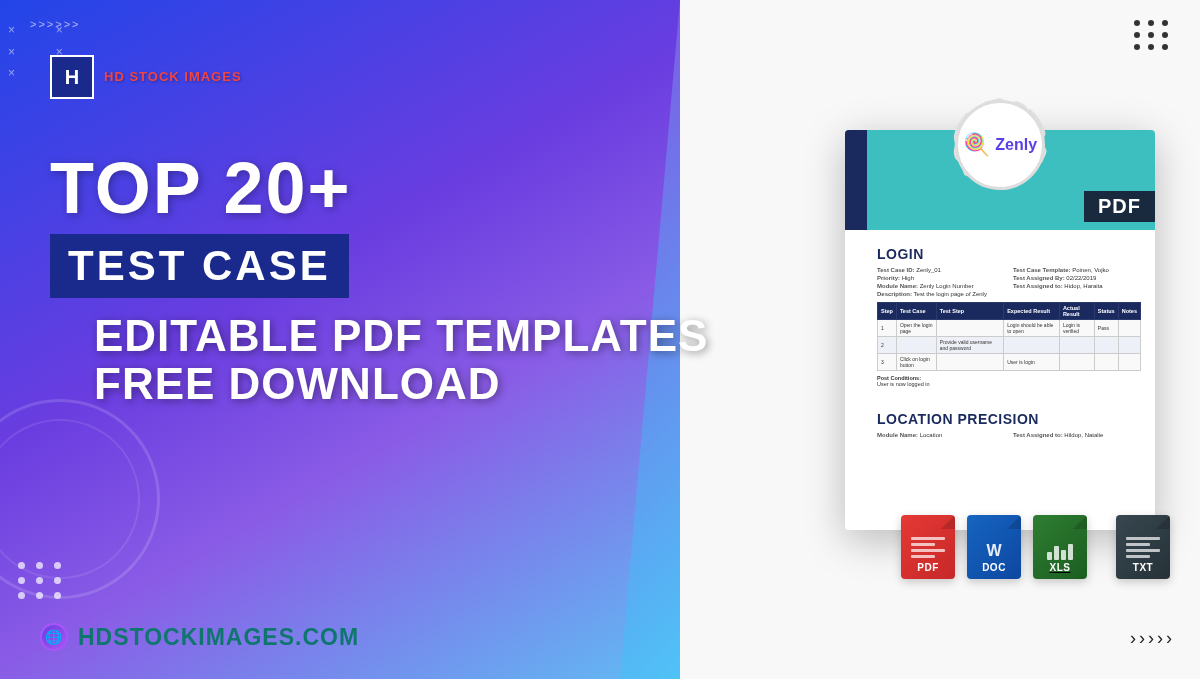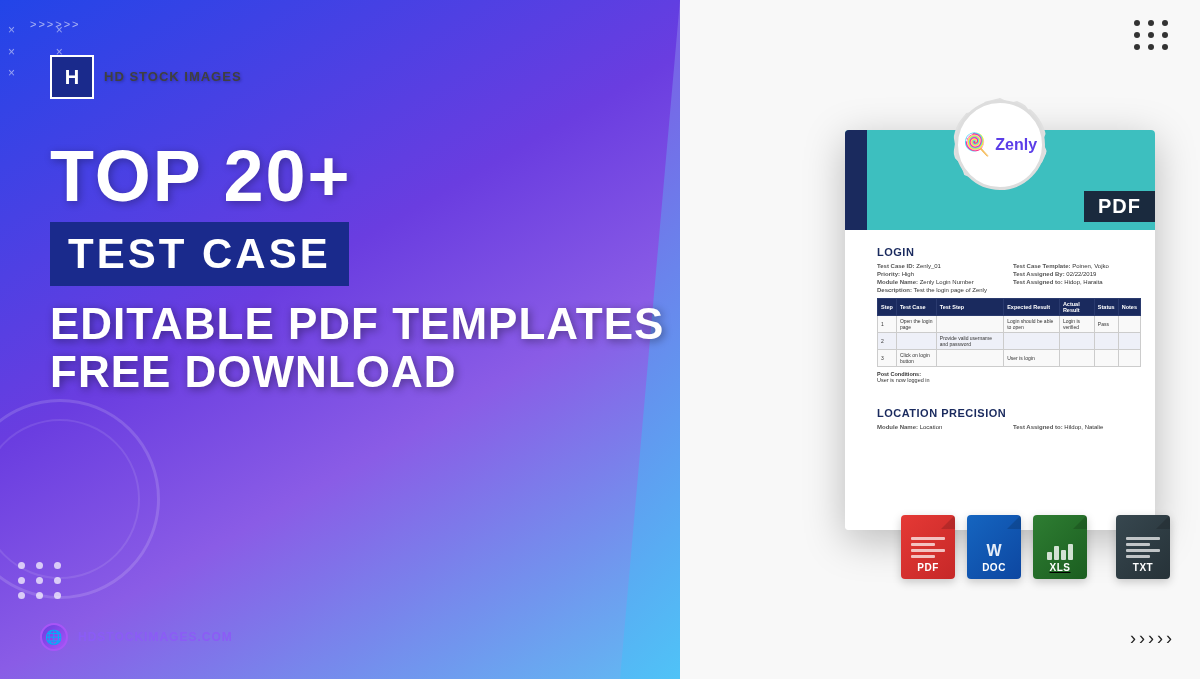--- a/index.html
+++ b/index.html
@@ -152,33 +152,33 @@
       border: 2px solid #fff;
       display: flex;
       align-items: center;
       justify-content: center;
       font-size: 20px;
       font-weight: 900;
       color: #fff;
       font-family: Arial, sans-serif;
     }
     .logo-text {
-      color: #404040;
+      color: #ef4444;
       font-size: 13px;
       font-weight: 700;
       letter-spacing: 1px;
       line-height: 1.3;
       text-shadow: 1px 1px 3px rgba(0,0,0,0.3);
     }
 
     
     .main-content {
       position: absolute;
       left: 50px;
-      top: 140px;
+      top: 152px;
       z-index: 10;
     }
 
     .top20-text {
       font-size: 72px;
       font-weight: 900;
       color: #fff;
       text-shadow: 2px 2px 8px rgba(0,0,0,0.3);
       letter-spacing: 2px;
       line-height: 1;
@@ -200,20 +200,21 @@
     }
 
     .subtitle-text {
       font-size: 44px;
       font-weight: 900;
       color: #fff;
       text-shadow: 2px 2px 8px rgba(0,0,0,0.4);
       letter-spacing: 1px;
       line-height: 1.1;
       text-transform: uppercase;
+      margin-left: 44px;
     }
 
     
     .website-area {
       position: absolute;
       left: 40px;
       bottom: 28px;
       z-index: 10;
       display: flex;
       align-items: center;
@@ -225,22 +226,22 @@
       border-radius: 50%;
       border: 2px solid #a855f7;
       background: linear-gradient(135deg, #6a3de0, #a855f7);
       display: flex;
       align-items: center;
       justify-content: center;
       color: #fff;
       font-size: 14px;
     }
     .website-text {
-      color: #8b5cf6;
-      font-size: 12px;
+      color: #0f766e;
+      font-size: 23px;
       font-weight: 700;
       letter-spacing: 1px;
     }
 
     
     .doc-preview {
       position: absolute;
       right: 45px;
       top: 130px;
       width: 310px;
@@ -328,21 +329,21 @@
       padding: 4px 14px;
       letter-spacing: 1px;
     }
 
     
     .doc-content {
       padding: 10px 14px 10px 32px;
     }
 
     .doc-section-title {
-      font-size: 11px;
+      font-size: 14px;
       font-weight: 900;
       color: #1a2a5e;
       text-transform: uppercase;
       margin: 6px 0 5px 0;
       letter-spacing: 0.5px;
     }
 
     .doc-fields {
       display: grid;
       grid-template-columns: 1fr 1fr;

